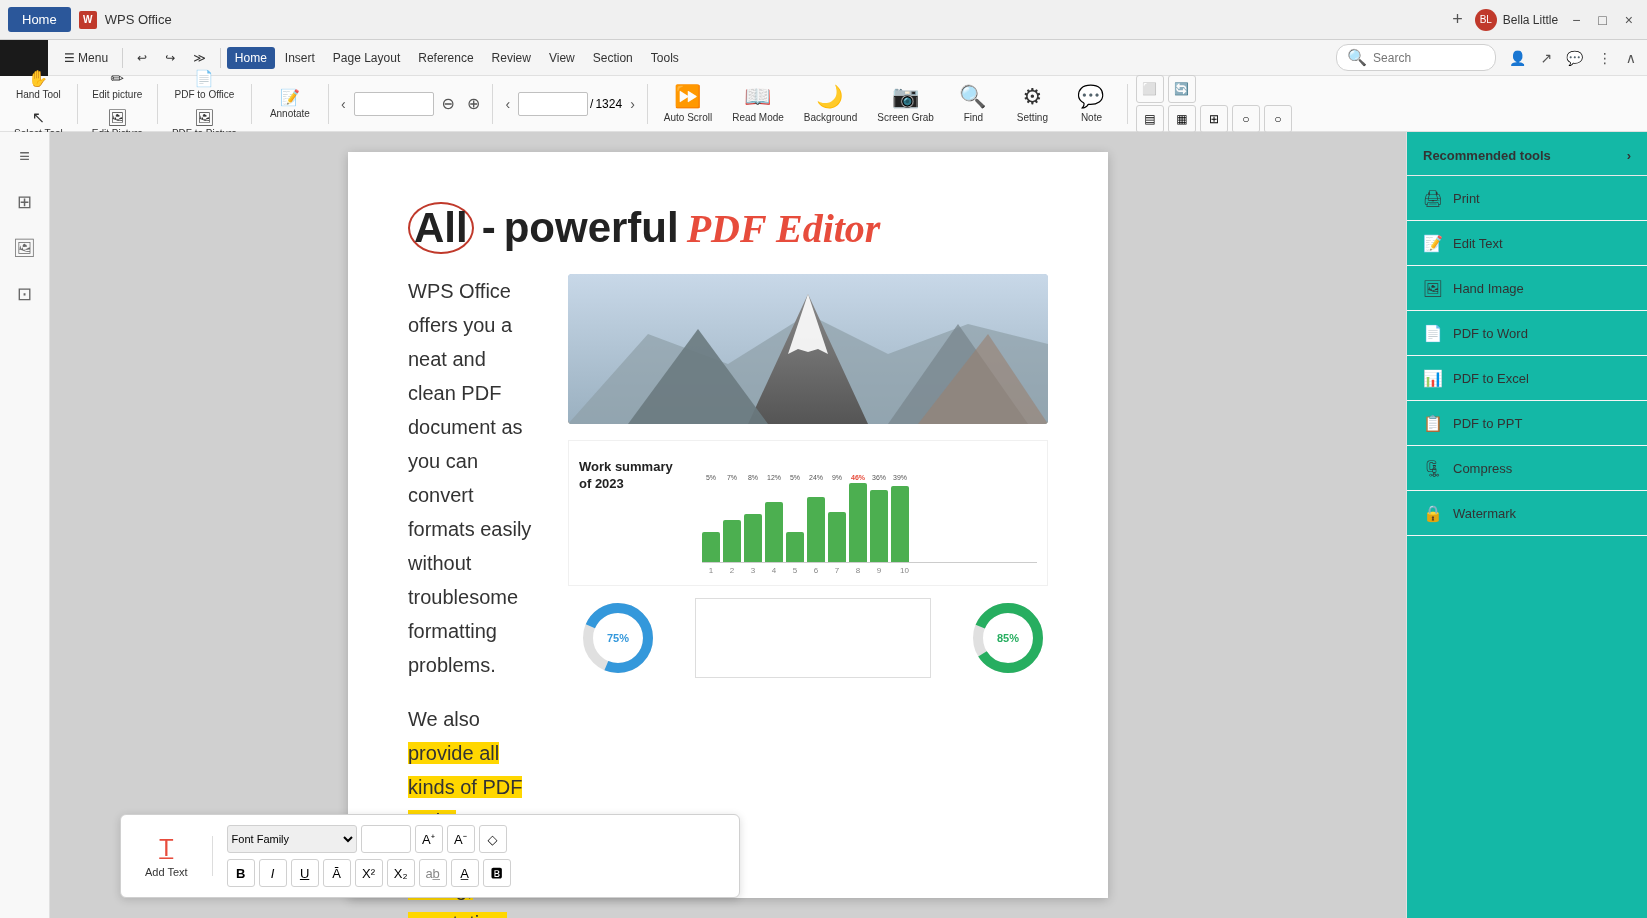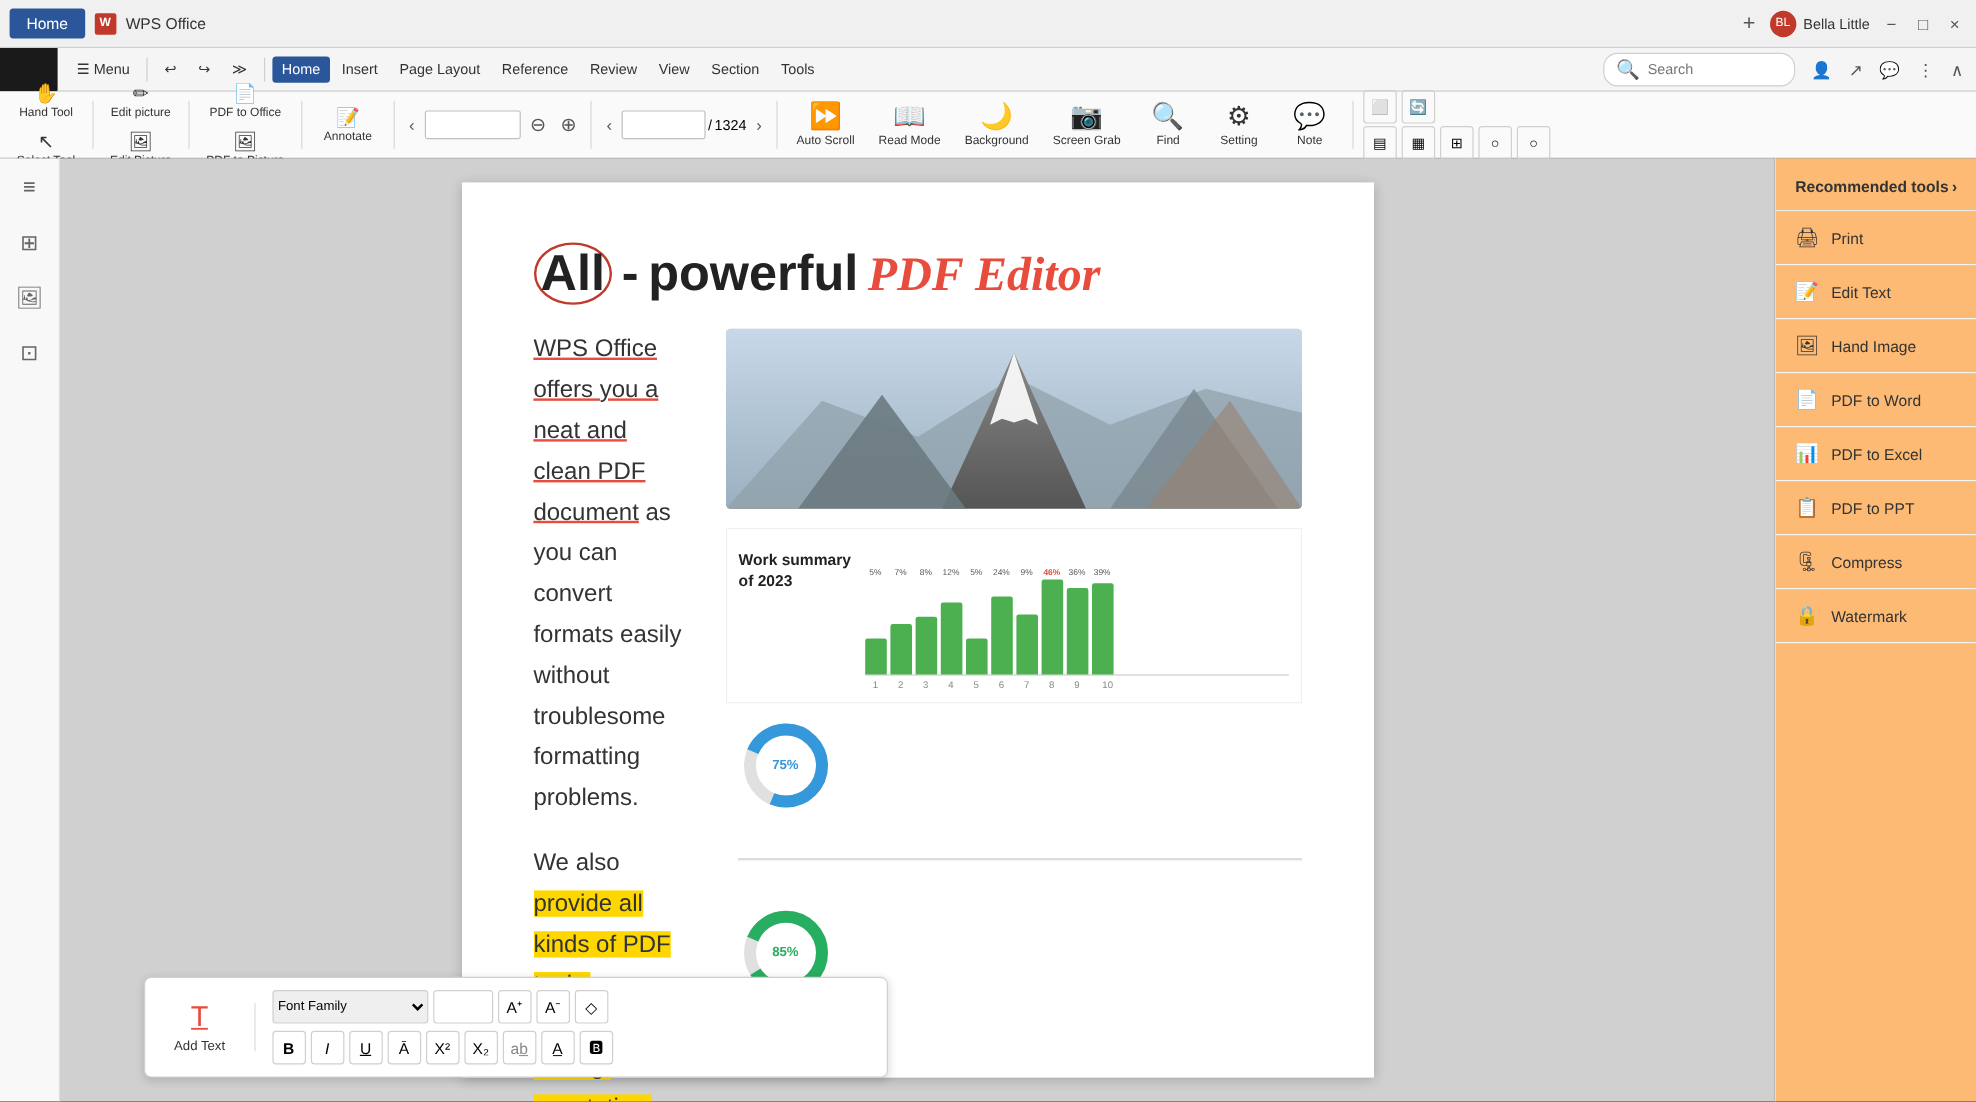--- a/index.html
+++ b/index.html
@@ -152,21 +152,21 @@
       color: #222;
       border: 2px solid #c0392b;
       border-radius: 50%;
       padding: 0 4px;
       display: inline-block;
     }
     .powerful-word { font-size: 42px; font-weight: 900; color: #222; }
     .pdf-editor-cursive { font-size: 40px; color: #e74c3c; font-style: italic; font-family: 'Georgia', serif; }
 
     .body-text { font-size: 20px; line-height: 1.7; color: #333; margin-bottom: 20px; }
-    .underline-red { text-decoration: underline; text-decoration-color: #e74c3c; }
+    .underline-red { text-decoration-color: #e74c3c; }
 
     .highlight-yellow { background: #ffd700; }
 
     .doc-content-row {
       display: flex;
       gap: 30px;
       margin-top: 10px;
     }
 
     .left-content { flex: 1; }
@@ -208,22 +208,22 @@
       display: flex; flex-direction: column; align-items: center; gap: 4px;
       padding: 4px 10px; cursor: pointer; border: none; background: none; font-size: 11px; color: #333;
     }
     .add-text-icon { font-size: 24px; color: #e74c3c; }
     .font-select { width: 130px; height: 28px; border: 1px solid #d0d0d0; border-radius: 3px; font-size: 11px; }
     .size-select { width: 50px; height: 28px; border: 1px solid #d0d0d0; border-radius: 3px; font-size: 11px; text-align: center; }
     .format-btn { width: 28px; height: 28px; border: 1px solid #d0d0d0; border-radius: 3px; background: none; font-size: 13px; cursor: pointer; }
 
     
     .right-panel {
-      width: 168px;
-      background: #fdba74;
+      width: 241px;
+      background: #14b8a6;
       border-left: 1px solid #e0e0e0;
       padding: 16px 0;
     }
     .panel-title {
       font-size: 13px; font-weight: 600; color: #333;
       padding: 0 16px 12px 16px;
       border-bottom: 1px solid #e8e8e8;
       display: flex; align-items: center; justify-content: space-between;
     }
     .panel-item {
@@ -446,21 +446,21 @@
 
               <polygon points="60,150 130,55 200,150" fill="#6a7a80" opacity="0.9"></polygon>
 
               <polygon points="320,150 390,50 460,150" fill="#7a8890" opacity="0.8"></polygon>
 
               <polygon points="350,150 420,60 480,150" fill="#9a8070" opacity="0.6"></polygon>
             </svg>
           </div>
 
           <div class="chart-container">
-            <div style="display:flex; align-items:flex-start; gap:10px;">
+            <div style="display:flex; align-items:flex-start; gap:28px;">
               <div style="width:95px; font-size:13px; font-weight:bold; color:#222; line-height:1.3; padding-top:8px;">Work summary of 2023</div>
               <div style="flex:1;">
 
                 <div style="display:flex; gap:3px; align-items:flex-end; height:30px; margin-bottom:2px;">
                   <div style="width:18px;text-align:center;font-size:7px;color:#555;">5%</div>
                   <div style="width:18px;text-align:center;font-size:7px;color:#555;">7%</div>
                   <div style="width:18px;text-align:center;font-size:7px;color:#555;">8%</div>
                   <div style="width:18px;text-align:center;font-size:7px;color:#555;">12%</div>
                   <div style="width:18px;text-align:center;font-size:7px;color:#555;">5%</div>
                   <div style="width:18px;text-align:center;font-size:7px;color:#555;">24%</div>
@@ -492,21 +492,21 @@
                   <div style="width:18px;text-align:center;font-size:8px;color:#888;">6</div>
                   <div style="width:18px;text-align:center;font-size:8px;color:#888;">7</div>
                   <div style="width:18px;text-align:center;font-size:8px;color:#888;">8</div>
                   <div style="width:18px;text-align:center;font-size:8px;color:#888;">9</div>
                   <div style="width:18px;text-align:right;font-size:8px;color:#888;">10</div>
                 </div>
               </div>
             </div>
           </div>
 
-          <div style="display:flex;gap:37px;margin-top:12px;padding-left:10px;flex-direction:column;">
+          <div style="display:flex;gap:37px;margin-top:12px;padding-left:10px;">
 
             <div style="position:relative;width:80px;height:80px;">
               <svg width="80" height="80" viewBox="0 0 80 80">
                 <circle cx="40" cy="40" r="30" fill="none" stroke="#e0e0e0" stroke-width="10"></circle>
                 <circle cx="40" cy="40" r="30" fill="none" stroke="#3498db" stroke-width="10" stroke-dasharray="141.4 47.1" stroke-dashoffset="35.35" transform="rotate(-90 40 40)"></circle>
               </svg>
               <div style="position:absolute;top:50%;left:50%;transform:translate(-50%,-50%);font-size:11px;font-weight:bold;color:#3498db;">75%</div>
             </div>
 
             <div style="flex:1;border:1px solid #ddd;height:80px;"></div>

